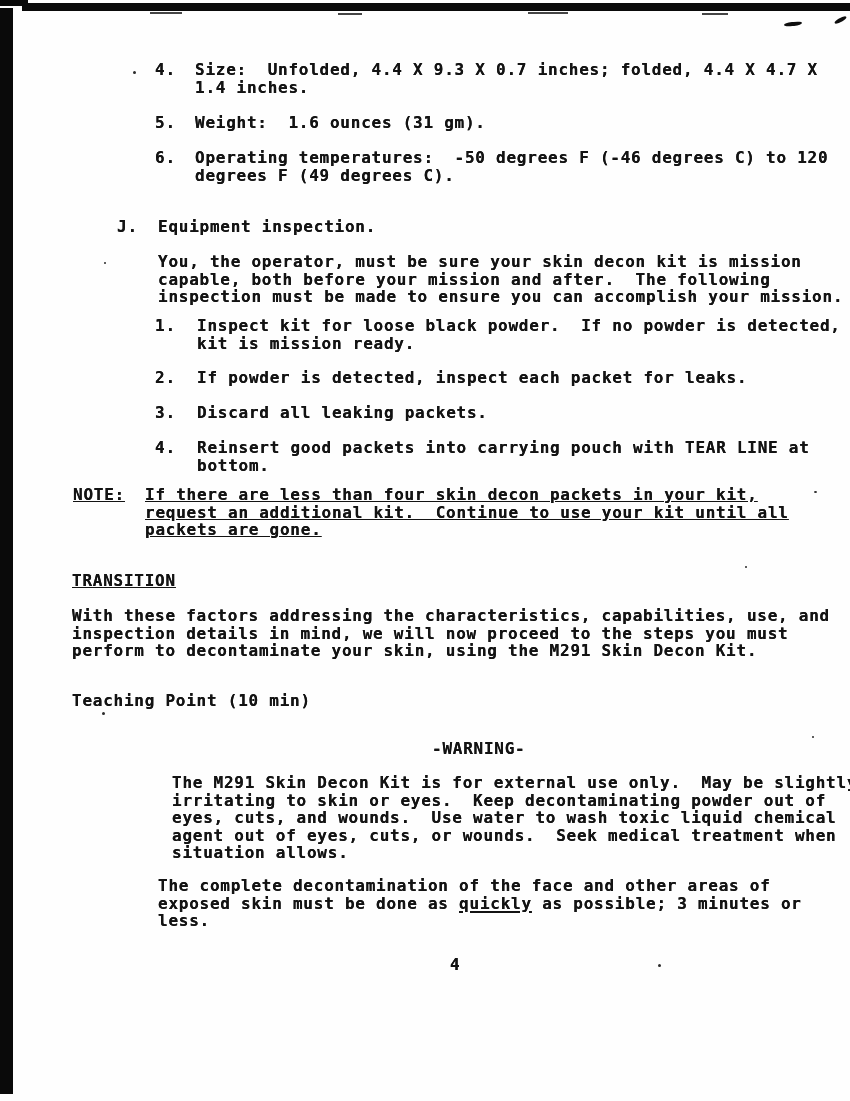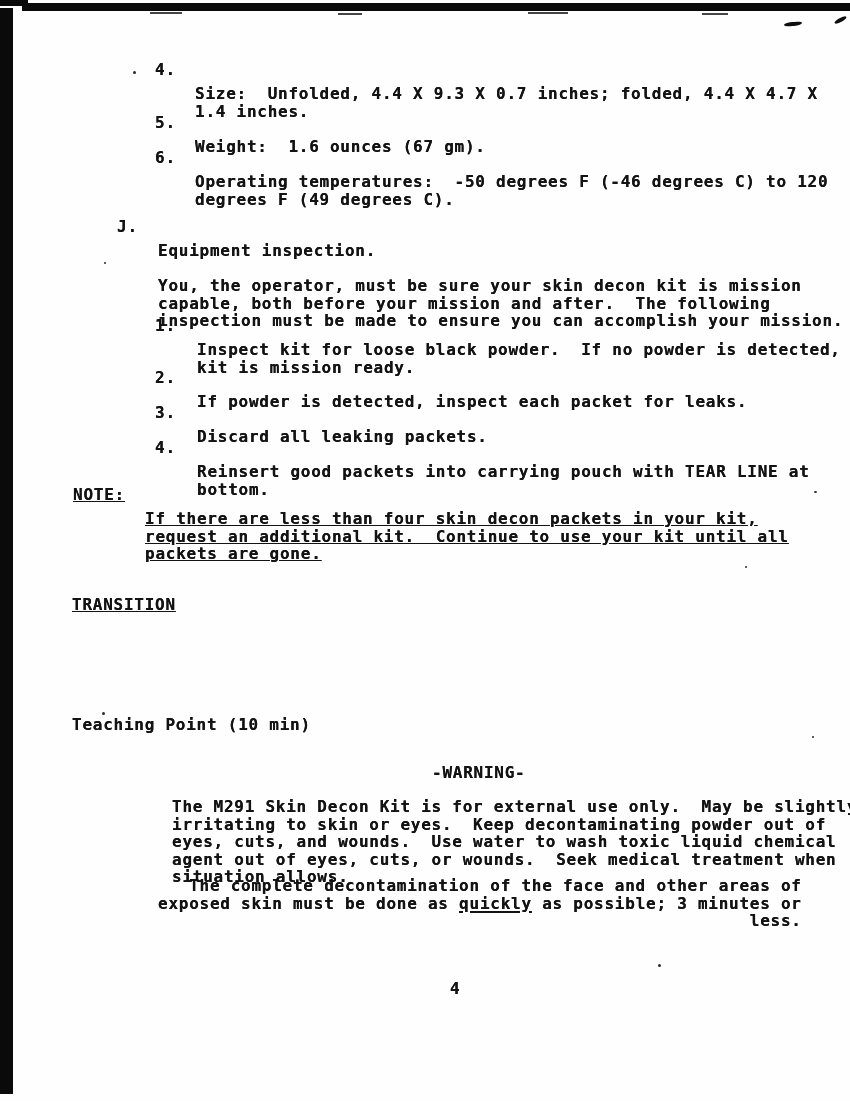--- a/index.html
+++ b/index.html
@@ -4,21 +4,21 @@
 <style>
   html,body{margin:0;padding:0;background:#e8e8e8;}
   .page{
     position:relative;width:850px;height:1101px;background:#fefefe;
     font-family:"DejaVu Sans Mono","Liberation Mono",monospace;
     font-weight:700;color:#131313;font-size:16px;letter-spacing:.75px;
     line-height:17.6px;overflow:hidden;
     text-shadow:0 0 .5px rgba(0,0,0,.85);
   }
   .abs{position:absolute;}
-  .txt{white-space:pre;margin-top:24px;}
+  .txt{white-space:pre;}
   .row{display:flex;align-items:flex-start;}
   .num{flex:none;width:40px;}
   .jlabel{flex:none;width:41px;}
   .notelabel{flex:none;width:72px;}
   
   .bar{position:absolute;background:#0a0a0a;}
   .speck{position:absolute;background:#2a2a2a;border-radius:50%;}
   .dash{position:absolute;background:#161616;opacity:.8;}
   .squiggle{position:absolute;background:#0e0e0e;border-radius:45%;}
   .underlined{text-decoration:underline;text-underline-offset:2px;text-decoration-thickness:1.5px;}
@@ -31,21 +31,21 @@
   #step1{top:317px;left:155px;}
   #step2{top:369px;left:155px;}
   #step3{top:404px;left:155px;}
   #step4{top:439px;left:155px;}
   #noteRow{top:486px;left:73px;text-decoration:underline;}
   #transHead{top:572px;left:72px;text-decoration:underline;}
   #transPara{top:607px;left:72px;}
   #teachPoint{top:692px;left:72px;}
   #warnHead{top:740px;left:432px;}
   #warnPara1{top:774px;left:172px;}
-  #warnPara2{top:877px;left:158px;white-space:pre;text-align:right;}
+  #warnPara2{top:877px;left:158px;white-space:pre;}
   #pageNum{top:956px;left:450px;}
 </style>
 </head>
 <body>
 
 <div class="page">
 
   <div class="bar" style="left:0;top:0;width:28px;height:6px;"></div>
   <div class="bar" style="left:22px;top:3px;width:828px;height:8px;"></div>
   <div class="bar" style="left:0;top:8px;width:13px;height:1086px;"></div>
@@ -66,21 +66,21 @@
   <div class="speck" style="left:658px;top:964px;width:3px;height:3px;"></div>
   <div class="speck" style="left:812px;top:736px;width:2px;height:2px;"></div>
 
   <div class="abs row" id="spec4">
     <span class="num">4.</span>
     <span class="txt">Size:  Unfolded, 4.4 X 9.3 X 0.7 inches; folded, 4.4 X 4.7 X
 1.4 inches.</span>
   </div>
   <div class="abs row" id="spec5">
     <span class="num">5.</span>
-    <span class="txt">Weight:  1.6 ounces (67 gm).</span>
+    <span class="txt">Weight:  1.6 ounces (31 gm).</span>
   </div>
   <div class="abs row" id="spec6">
     <span class="num">6.</span>
     <span class="txt">Operating temperatures:  -50 degrees F (-46 degrees C) to 120
 degrees F (49 degrees C).</span>
   </div>
 
   <div class="abs row" id="sectionJ">
     <span class="jlabel">J.</span>
     <span class="txt">Equipment inspection.</span>
@@ -110,20 +110,23 @@
   </div>
 
   <div class="abs row" id="noteRow">
     <span class="notelabel">NOTE:</span>
     <span class="txt">If there are less than four skin decon packets in your kit,
 request an additional kit.  Continue to use your kit until all
 packets are gone.</span>
   </div>
 
   <div class="abs txt" id="transHead">TRANSITION</div>
+  <div class="abs txt" id="transPara">With these factors addressing the characteristics, capabilities, use, and
+inspection details in mind, we will now proceed to the steps you must
+perform to decontaminate your skin, using the M291 Skin Decon Kit.</div>
 
   <div class="abs txt" id="teachPoint">Teaching Point (10 min)</div>
 
   <div class="abs txt" id="warnHead">-WARNING-</div>
   <div class="abs txt" id="warnPara1">The M291 Skin Decon Kit is for external use only.  May be slightly
 irritating to skin or eyes.  Keep decontaminating powder out of
 eyes, cuts, and wounds.  Use water to wash toxic liquid chemical
 agent out of eyes, cuts, or wounds.  Seek medical treatment when
 situation allows.</div>
   <div class="abs" id="warnPara2"><span>The complete decontamination of the face and other areas of

